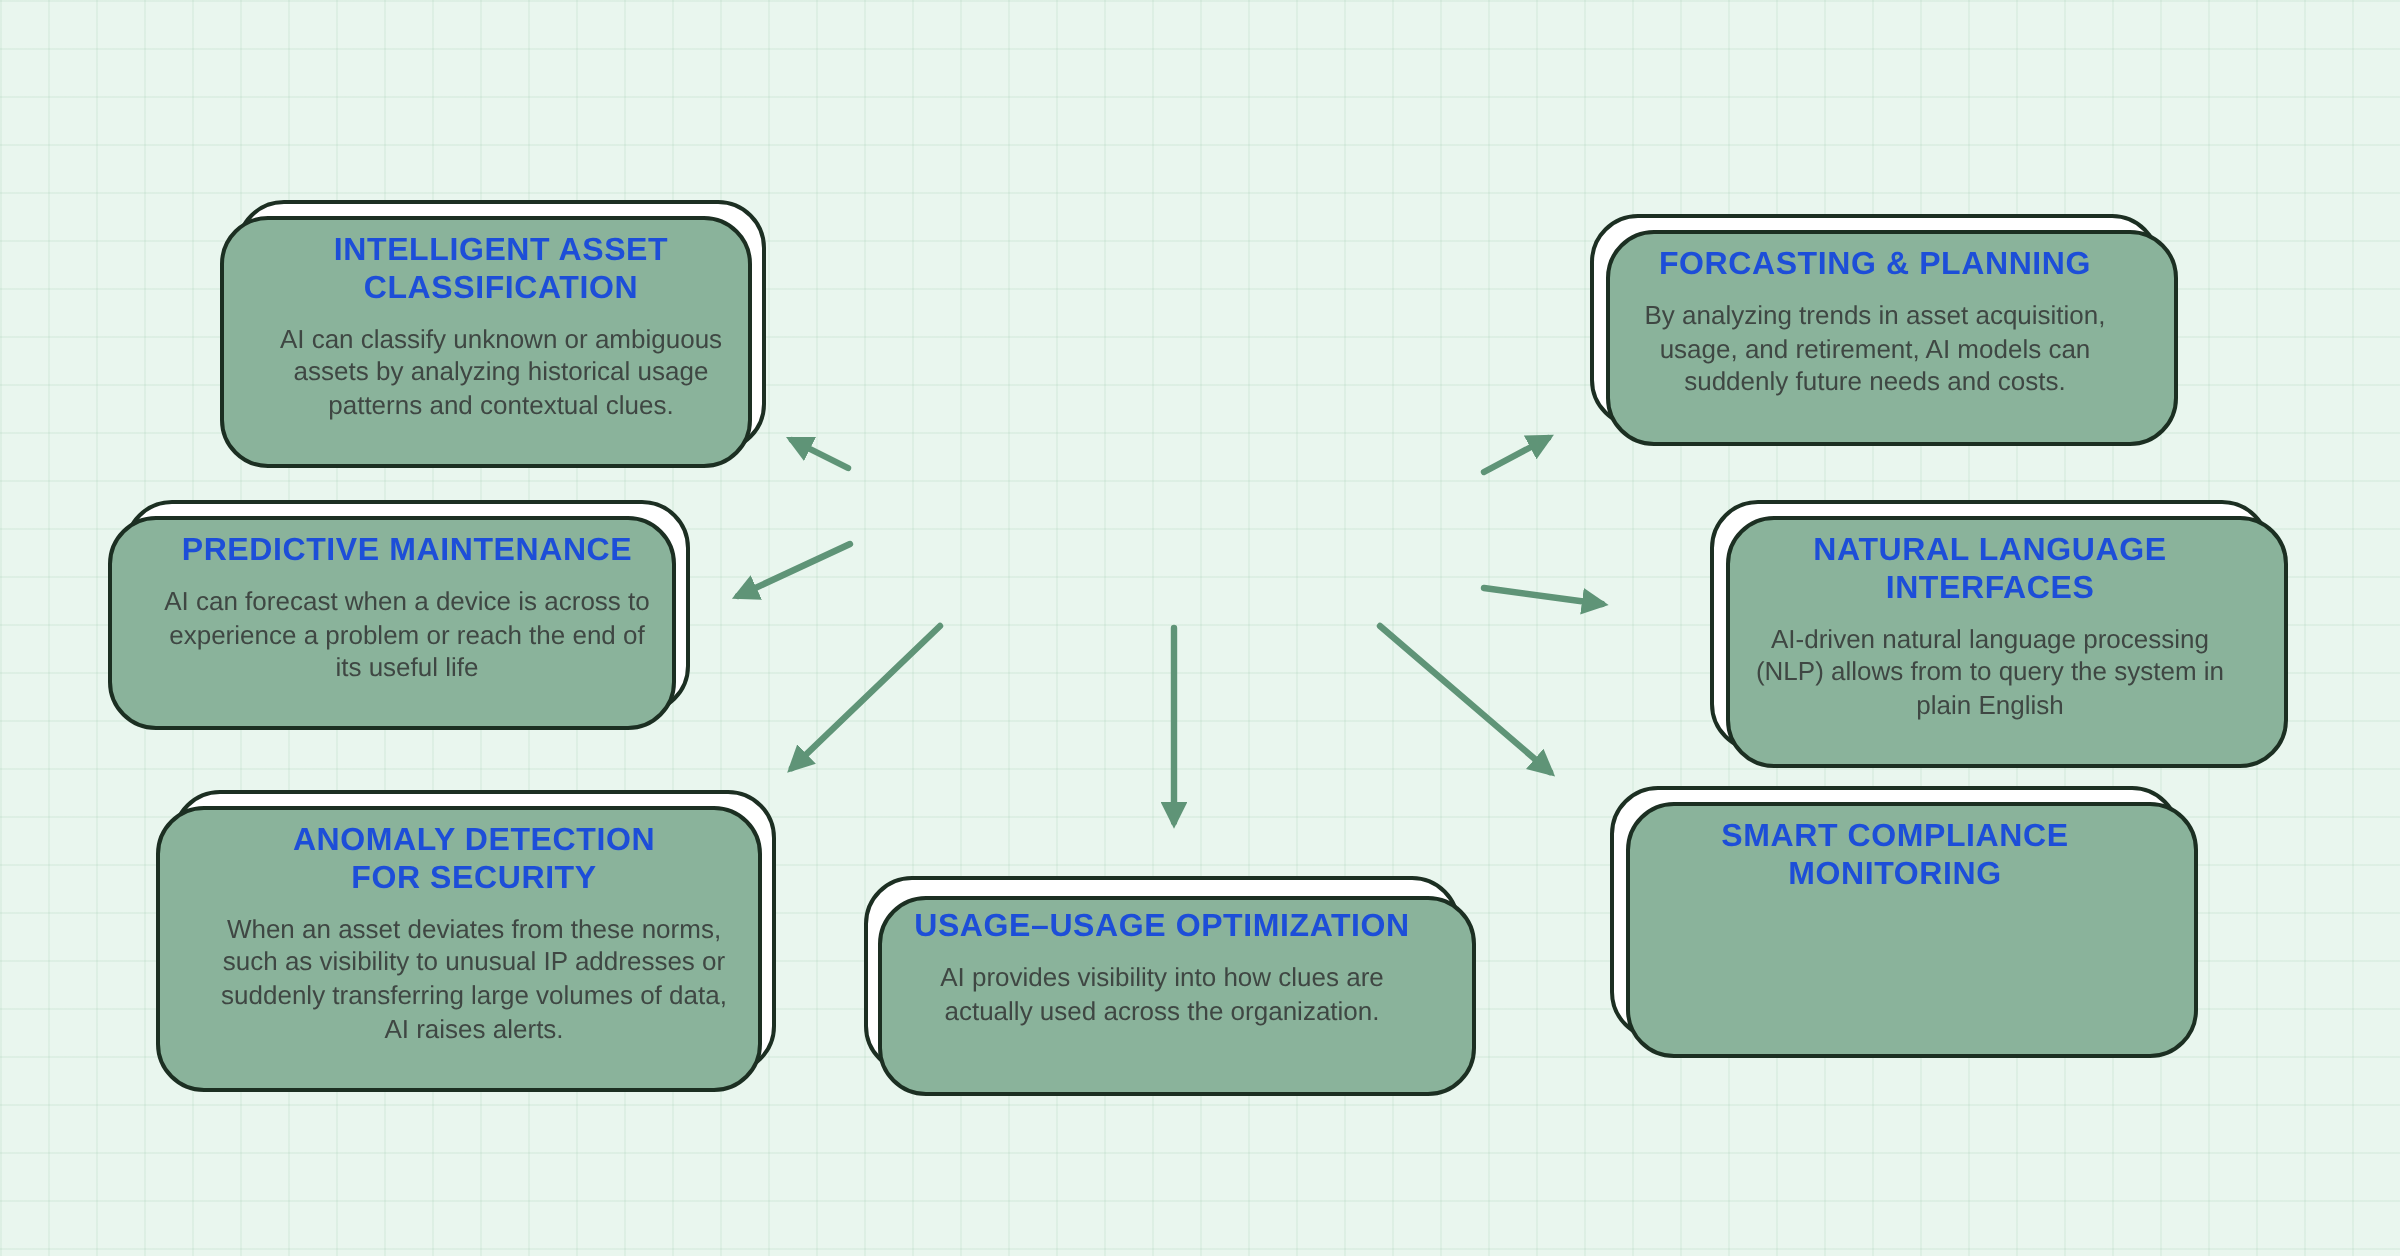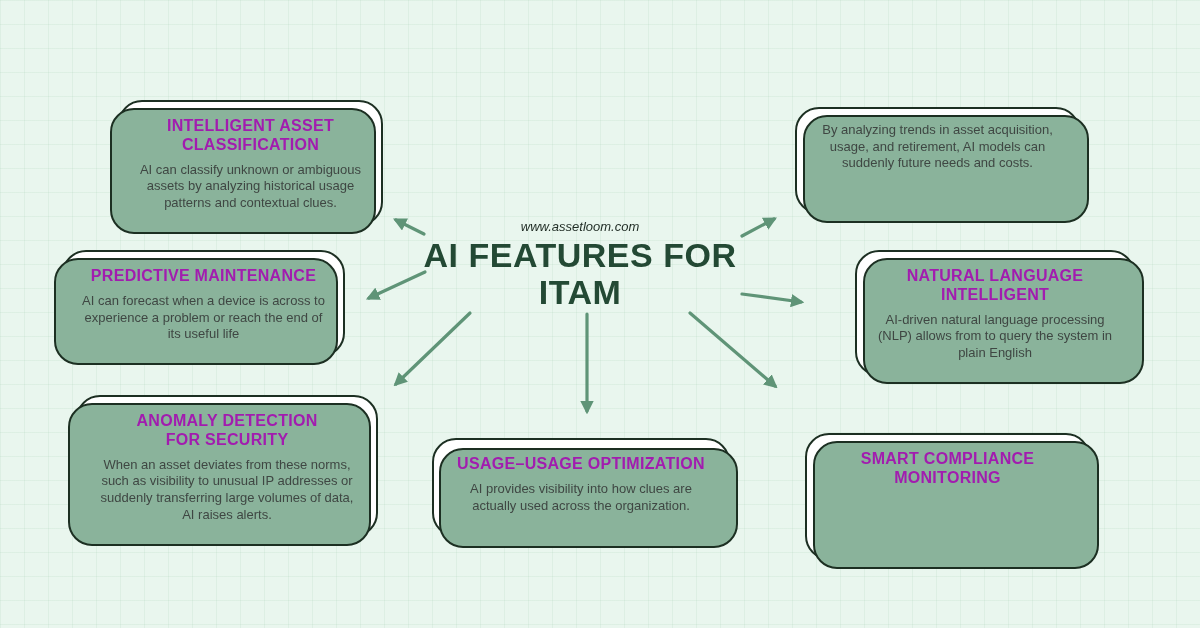--- a/index.html
+++ b/index.html
@@ -43,37 +43,37 @@
     background: #8ab39b;
     z-index: -1;
     transform: translate(var(--sx), var(--sy));
   }
   .card h3 {
     margin: 2px 0 7px;
     font-size: 16px;
     line-height: 1.18;
     font-weight: 800;
     letter-spacing: 0.3px;
-    color: #a21caf;
+    color: #1d4ed8;
     white-space: pre-line;
   }
   .card p {
     margin: 0;
     font-size: 13px;
     line-height: 1.28;
     color: #3f4743;
   }
 
   .card--classification { left: 118px; top: 100px; width: 265px; min-height: 114px; --sx: -8px; --sy: 8px; }
   .card--maintenance    { left:  62px; top: 250px; width: 283px; min-height: 103px; --sx: -8px; --sy: 8px; }
-  .card--anomaly        { left:  76px; top: 395px; width: 302px; min-height: 129px; --sx: -8px; --sy: 8px; }
+  .card--anomaly        { left:  86px; top: 395px; width: 302px; min-height: 129px; --sx: -8px; --sy: 8px; }
   .card--usage          { left: 432px; top: 438px; width: 298px; min-height:  99px; --sx:  7px; --sy: 10px; }
   .card--forecasting    { left: 795px; top: 107px; width: 285px; min-height: 107px; --sx:  8px; --sy: 8px; }
   .card--nli            { left: 855px; top: 250px; width: 280px; min-height: 105px; --sx:  8px; --sy: 8px; }
-  .card--compliance     { left: 805px; top: 393px; width: 285px; min-height: 127px; margin-top: 40px; --sx:  8px; --sy: 8px; }
+  .card--compliance     { left: 805px; top: 393px; width: 285px; min-height: 127px; --sx:  8px; --sy: 8px; }
 
   
   .center-block {
     position: absolute;
     left: 418px;
     top: 219px;
     width: 324px;
     text-align: center;
     z-index: 2;
   }
@@ -116,25 +116,20 @@
       <line x1="424" y1="234" x2="396" y2="220" marker-end="url(#ah)"></line>
       <line x1="425" y1="272" x2="369" y2="298" marker-end="url(#ah)"></line>
       <line x1="470" y1="313" x2="396" y2="384" marker-end="url(#ah)"></line>
       <line x1="587" y1="314" x2="587" y2="411" marker-end="url(#ah)"></line>
       <line x1="742" y1="236" x2="774" y2="219" marker-end="url(#ah)"></line>
       <line x1="742" y1="294" x2="801" y2="302" marker-end="url(#ah)"></line>
       <line x1="690" y1="313" x2="775" y2="386" marker-end="url(#ah)"></line>
     </g>
   </svg>
 
-  <div class="center-block">
-    <p class="website">www.assetloom.com</p>
-    <h1 class="main-title">AI FEATURES FOR
-ITAM</h1>
-  </div>
 
   <div class="card card--classification">
     <h3>INTELLIGENT ASSET
 CLASSIFICATION</h3>
     <p>AI can classify unknown or ambiguous assets by analyzing historical usage patterns and contextual clues.</p>
   </div>
 
   <div class="card card--maintenance">
     <h3>PREDICTIVE MAINTENANCE</h3>
     <p>AI can forecast when a device is across to experience a problem or reach the end of its useful life</p>
@@ -145,26 +140,27 @@
 FOR SECURITY</h3>
     <p>When an asset deviates from these norms, such as visibility to unusual IP addresses or suddenly transferring large volumes of data, AI raises alerts.</p>
   </div>
 
   <div class="card card--usage">
     <h3>USAGE–USAGE OPTIMIZATION</h3>
     <p>AI provides visibility into how clues are actually used across the organization.</p>
   </div>
 
   <div class="card card--forecasting">
+    <h3>FORCASTING &amp; PLANNING</h3>
     <p>By analyzing trends in asset acquisition, usage, and retirement, AI models can suddenly future needs and costs.</p>
   </div>
 
   <div class="card card--nli">
     <h3>NATURAL LANGUAGE
-INTELLIGENT</h3>
+INTERFACES</h3>
     <p>AI-driven natural language processing (NLP) allows from to query the system in plain English</p>
   </div>
 
   <div class="card card--compliance">
     <h3>SMART COMPLIANCE
 MONITORING</h3>
   </div>
 
 </div>
 

